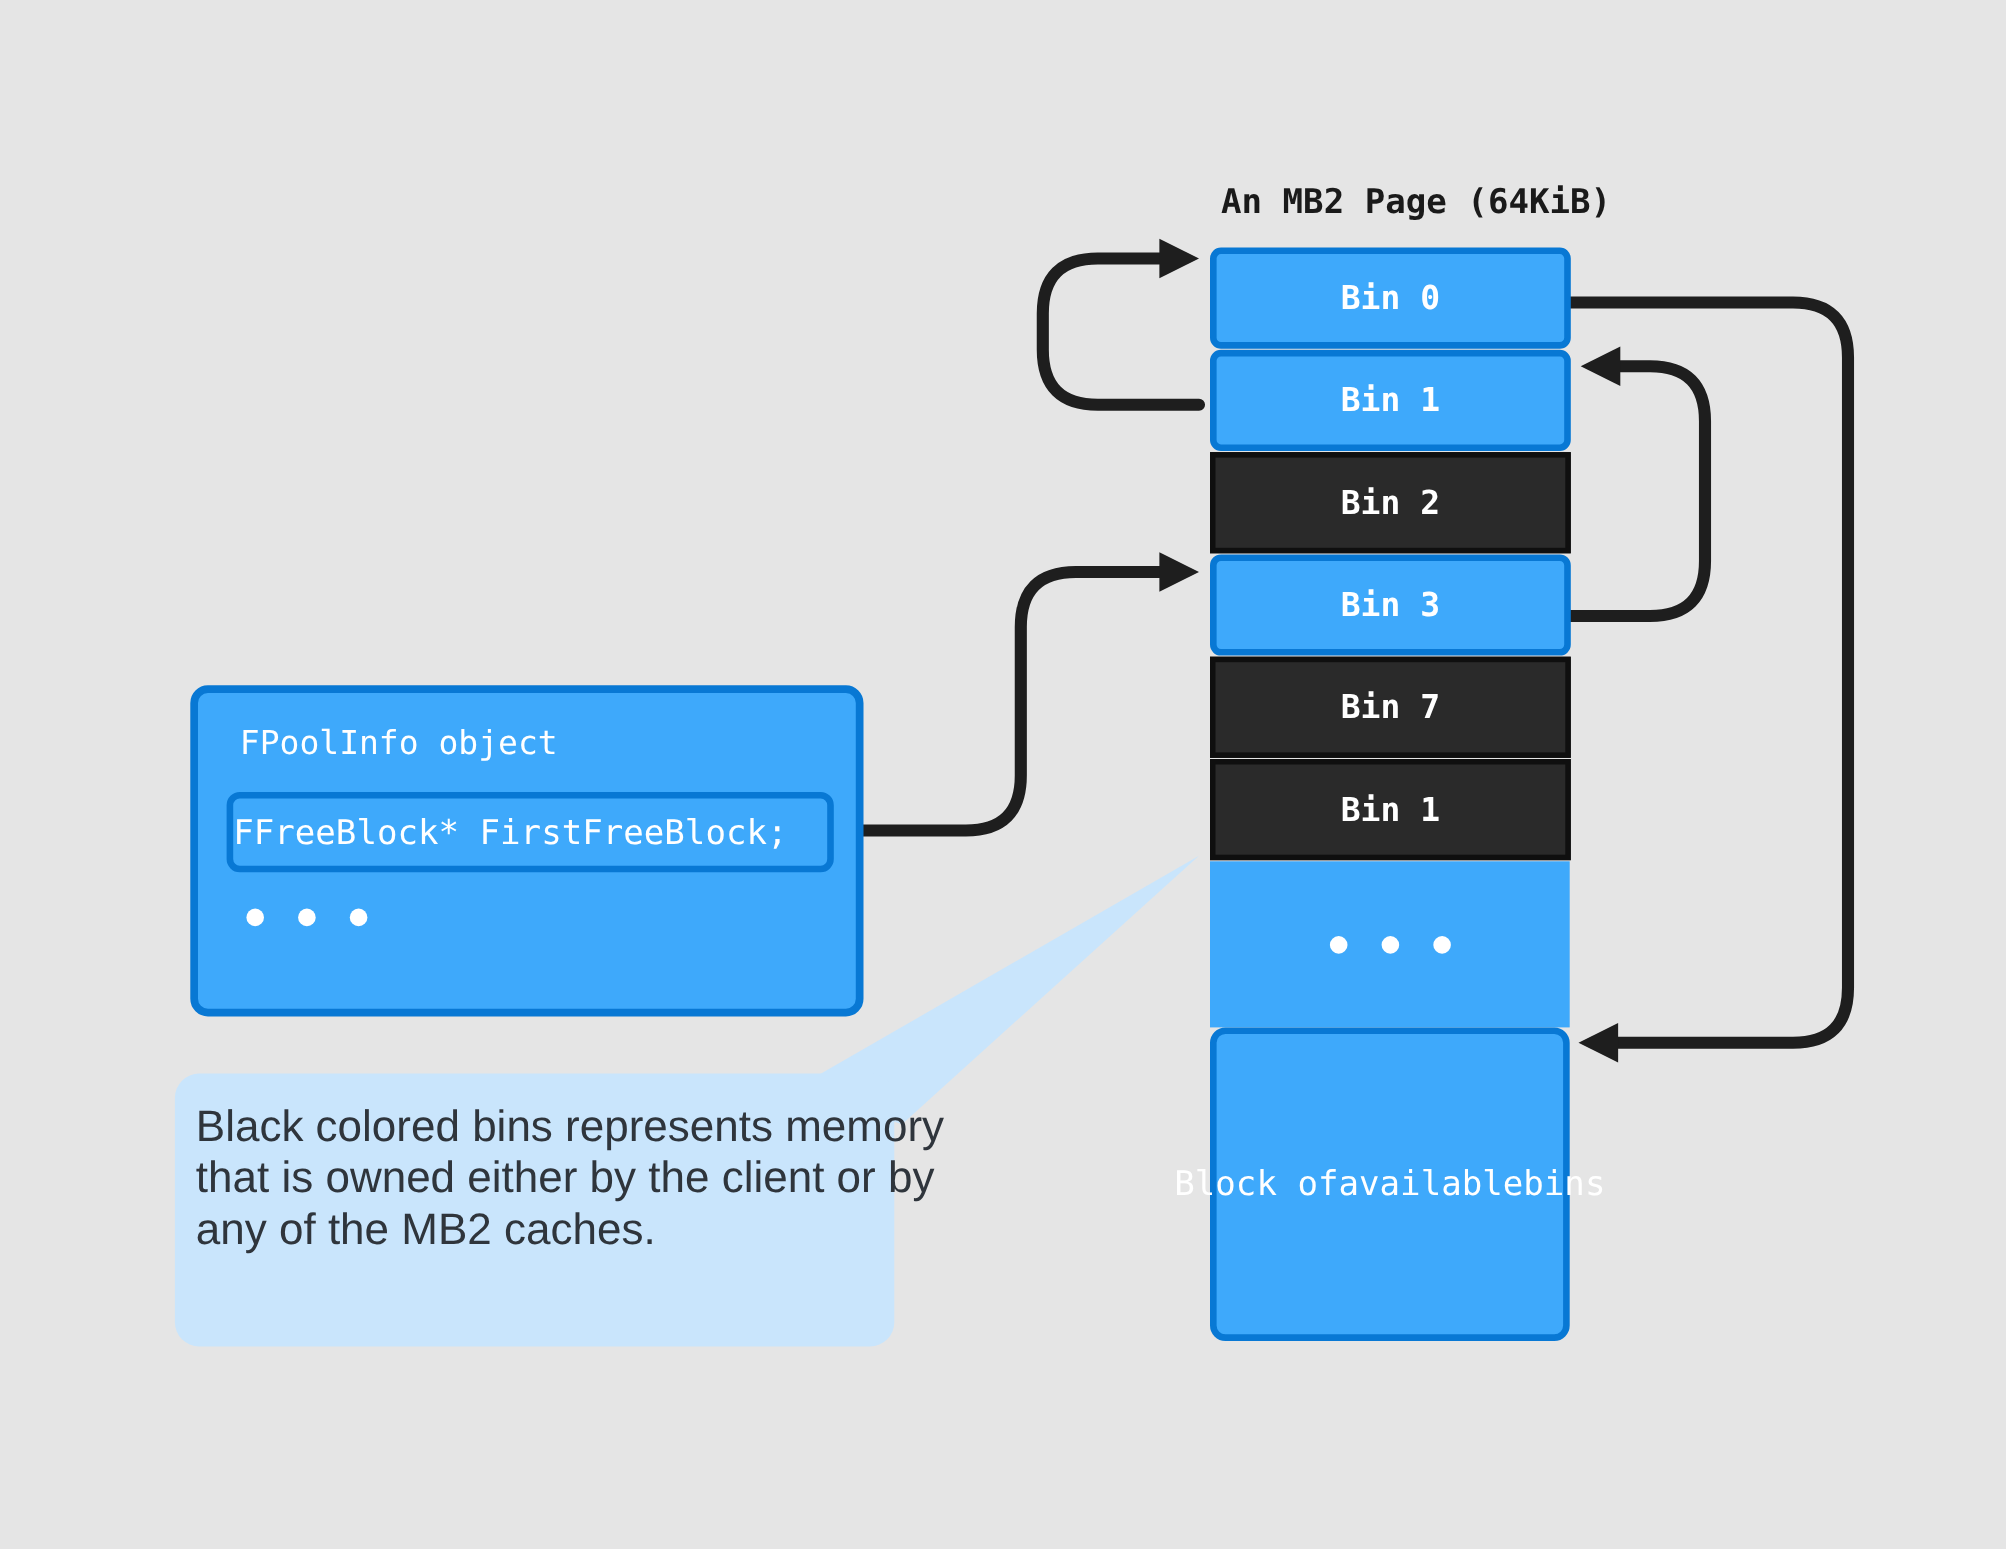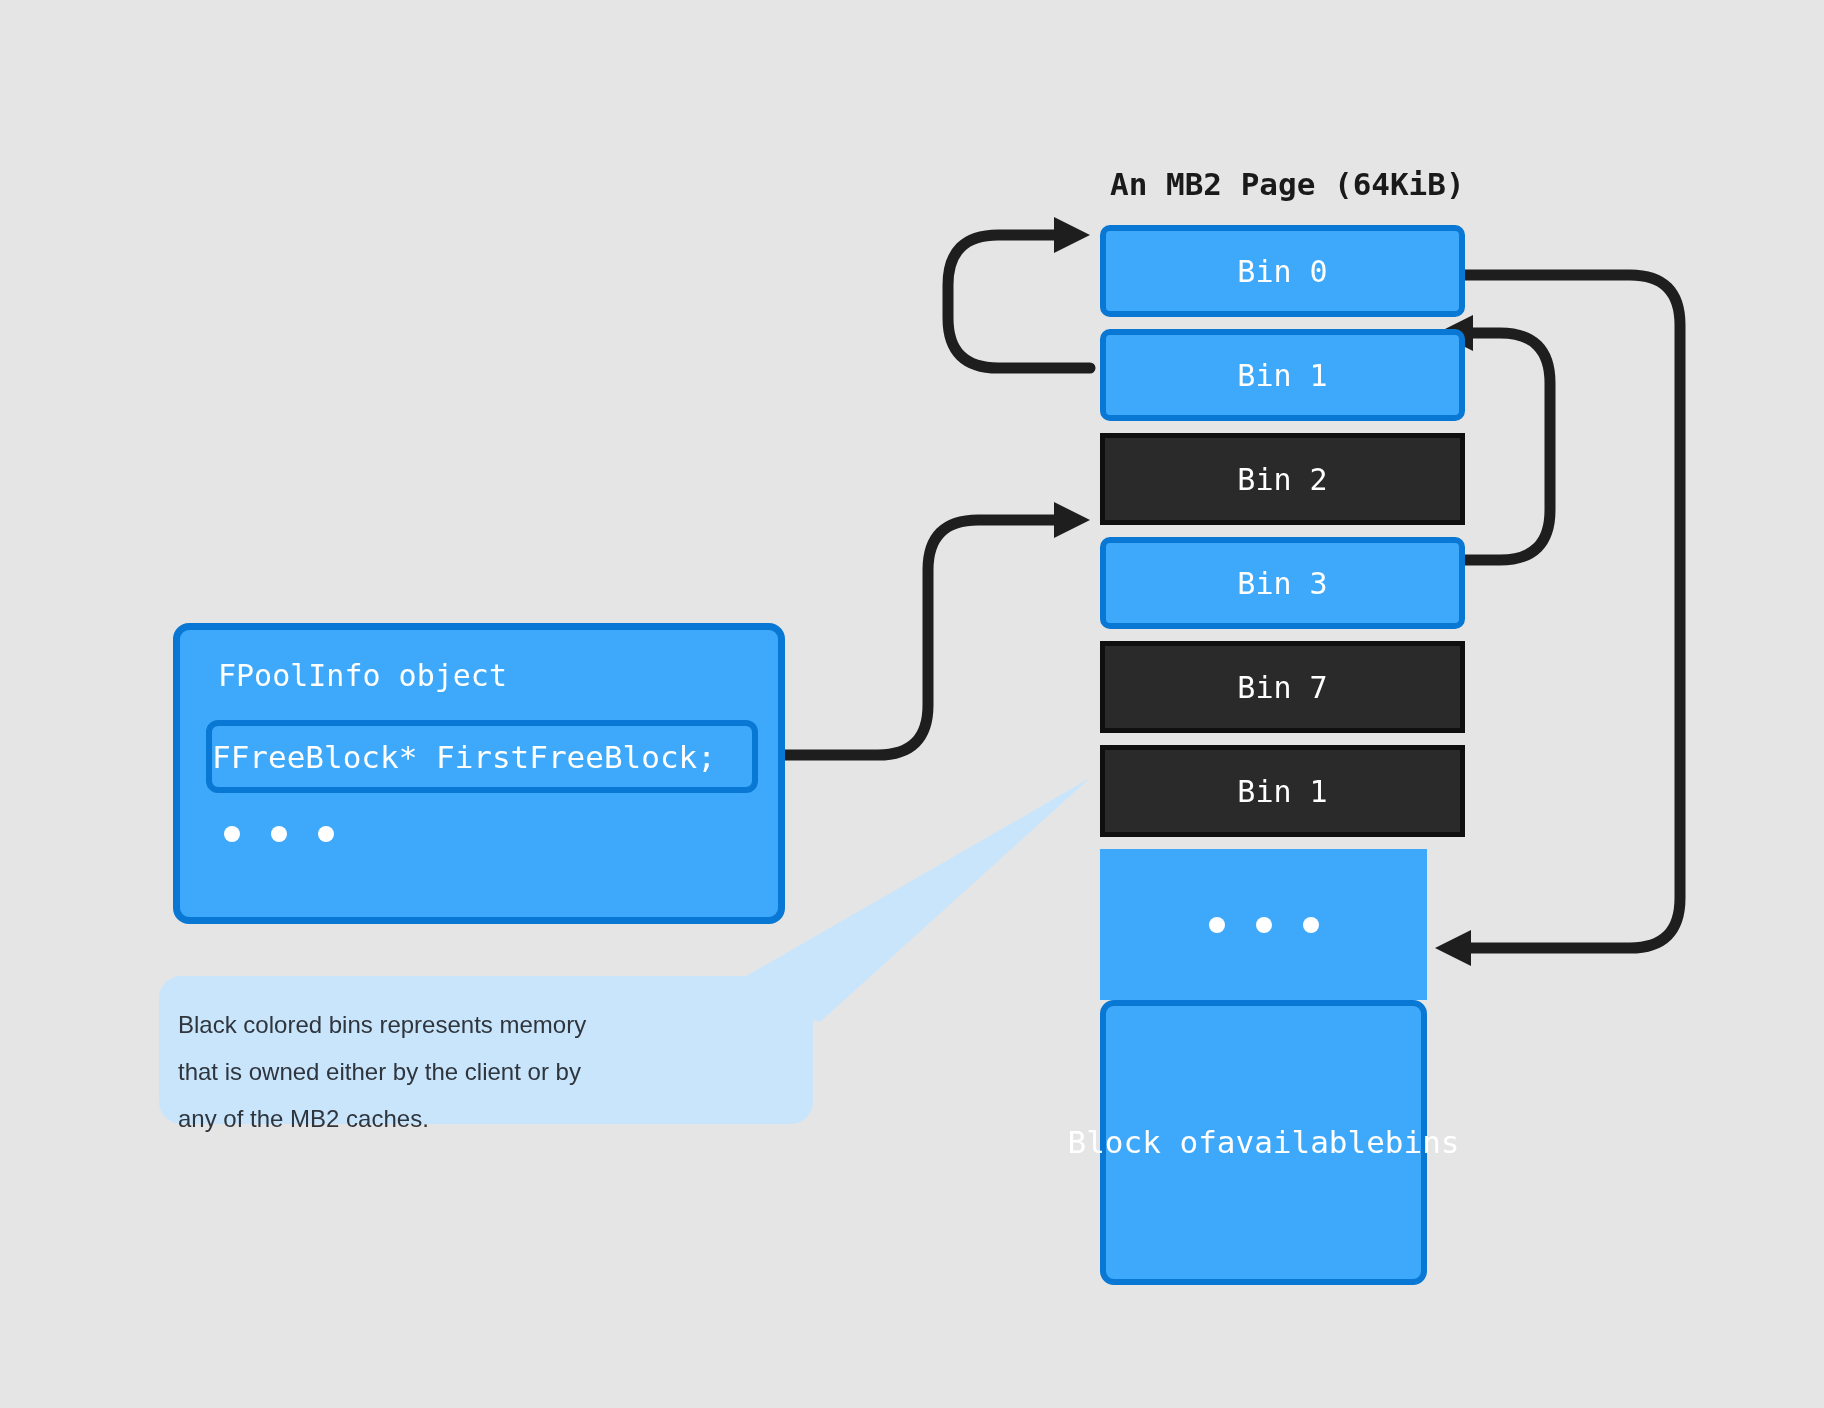--- a/index.html
+++ b/index.html
@@ -16,23 +16,23 @@
   .callout-wedge{fill:var(--callout-bg,#C9E5FC);}
 
   .page-title{
     position:absolute;left:1110px;top:166px;width:350px;
     text-align:center;font-size:31px;font-weight:600;color:var(--title-text,#1A1A1A);
     letter-spacing:0px;white-space:nowrap;
   }
 
   .stack{position:absolute;left:1100px;top:225px;width:327px;}
   .bin{
-    box-sizing:border-box;width:365px;height:92px;margin-bottom:12px;
+    box-sizing:border-box;width:328px;height:92px;margin-bottom:1px;
     display:flex;align-items:center;justify-content:center;
-    font-size:30px;font-weight:400;color:#ffffff;white-space:nowrap;
+    font-size:30px;font-weight:700;color:#ffffff;white-space:nowrap;
   }
   .bin.blue{
     background:var(--bin-blue,#3EA9FB);
     border:6px solid var(--bin-blue-border,#0878D4);
     border-radius:10px;
   }
   .bin.black{
     background:var(--bin-black,#2A2A2A);
     border:5px solid var(--bin-black-border,#0F0F0F);
     border-radius:0;
@@ -71,27 +71,27 @@
     border-radius:12px;
     display:flex;align-items:center;
     font-size:31px;font-weight:500;color:#ffffff;white-space:nowrap;
   }
   .fpool-dots{
     position:absolute;left:44px;top:196px;
     display:flex;gap:31px;
   }
 
   .callout{
-    position:absolute;left:159px;top:976px;width:654px;height:148px;
+    position:absolute;left:159px;top:976px;width:654px;height:248px;
     box-sizing:border-box;
     background:var(--callout-bg,#C9E5FC);
     border-radius:22px;
     padding:25px 24px 0 19px;
     font-family:"Liberation Sans",sans-serif;
-    font-size:24px;line-height:47px;color:var(--callout-text,#2F353C);
+    font-size:40px;line-height:47px;color:var(--callout-text,#2F353C);
   }
   .callout div{white-space:nowrap;}
 </style>
 </head>
 <body>
 
 <div class="canvas">
 
   <svg class="arrows" viewBox="0 0 1824 1408">
     <defs>

